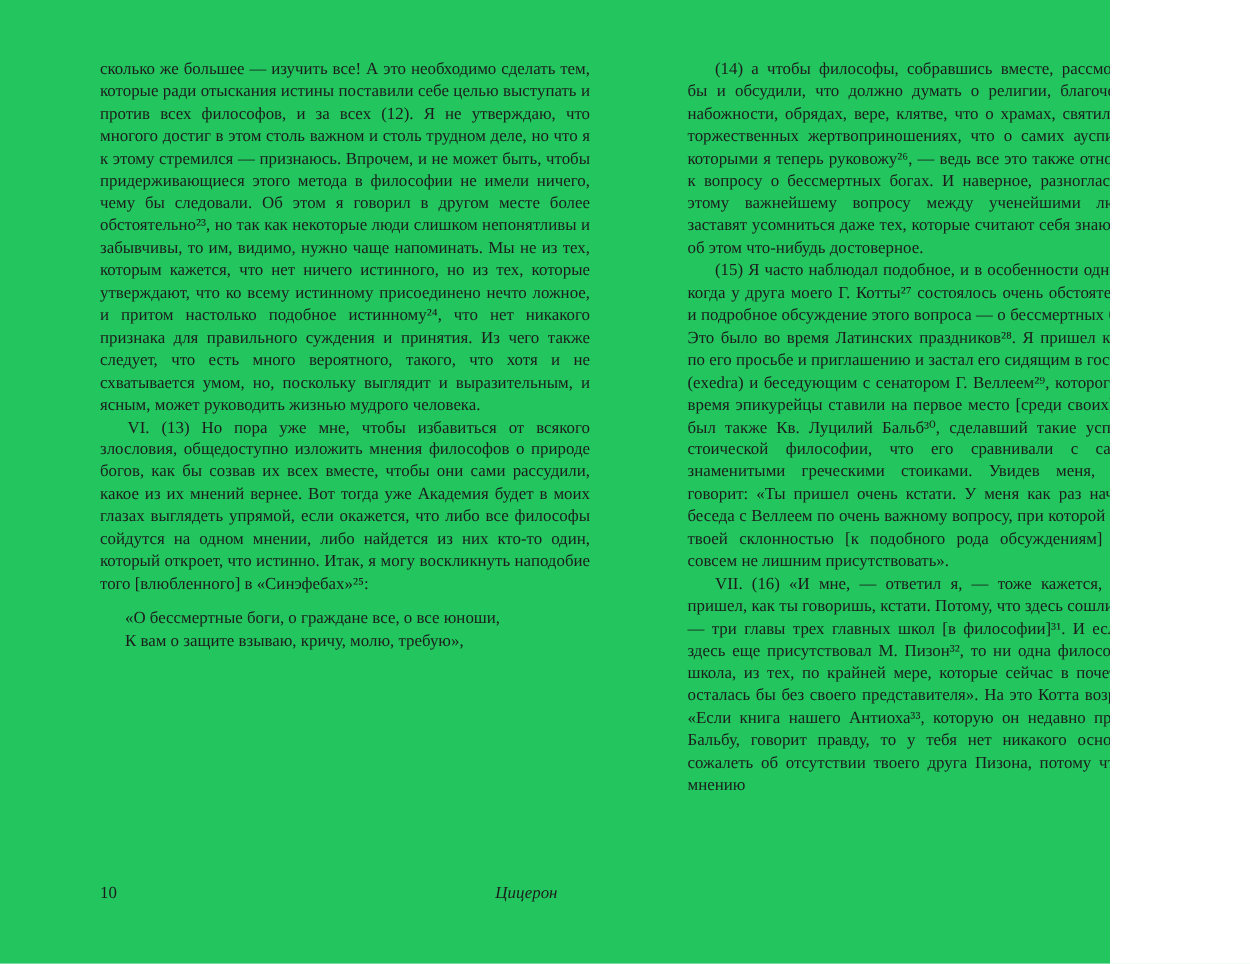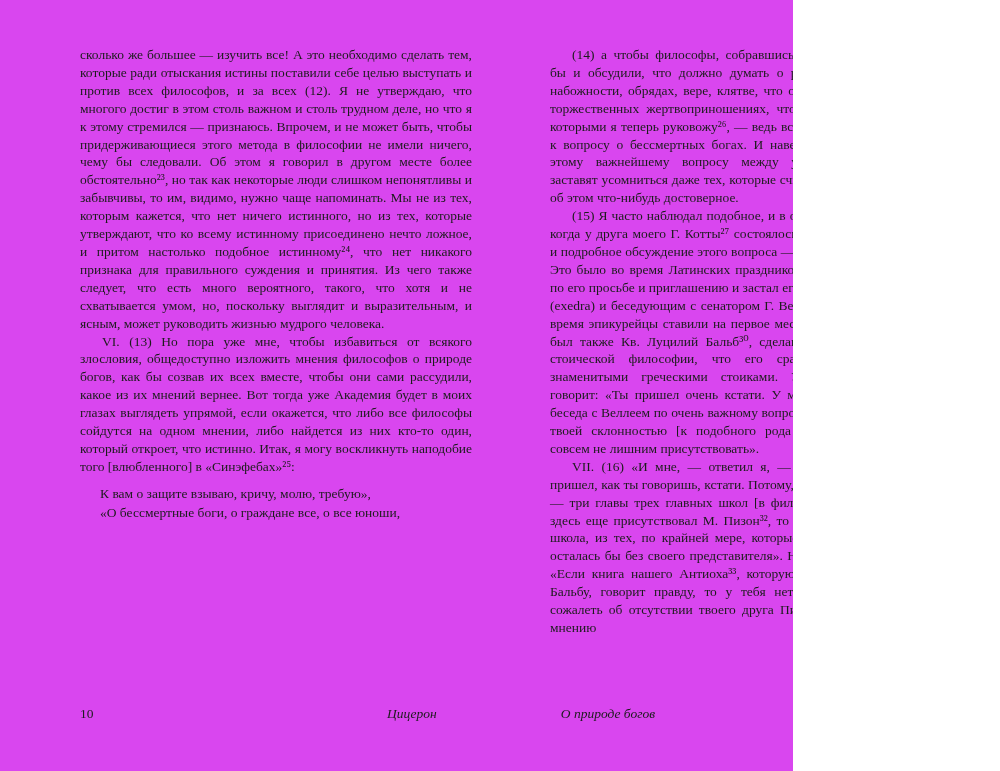--- a/index.html
+++ b/index.html
@@ -1,21 +1,21 @@
 <!DOCTYPE html>
 <html lang="ru"><head>
 <meta charset="utf-8">
 <style>
   * { box-sizing: border-box; }
   html, body { margin: 0; padding: 0; background: #ffffff; }
   .sheet {
     position: relative;
-    width: 793px;
+    width: 888px;
     height: 771px;
-    background: #d946ef;
+    background: #22c55e;
     overflow: hidden;
     font-family: "Liberation Serif", "DejaVu Serif", serif;
     color: #1c1c1c;
   }
   .spread {
     position: absolute;
     top: 46px;
     left: 80px;
     width: 842px;
     display: flex;
@@ -58,36 +58,32 @@
 </head>
 <body>
 
 <div class="sheet">
   <div class="spread">
 
     <div class="col col-left">
       <p class="para">сколько же большее — изучить все! А это необходимо сделать тем, которые ради отыскания истины поставили себе целью выступать и против всех философов, и за всех (12). Я не утверждаю, что многого достиг в этом столь важном и столь трудном деле, но что я к этому стремился — признаюсь. Впрочем, и не может быть, чтобы придерживающиеся этого метода в философии не имели ничего, чему бы следовали. Об этом я говорил в другом месте более обстоятельно²³, но так как некоторые люди слишком непонятливы и забывчивы, то им, видимо, нужно чаще напоминать. Мы не из тех, которым кажется, что нет ничего истинного, но из тех, которые утверждают, что ко всему истинному присоединено нечто ложное, и притом настолько подобное истинному²⁴, что нет никакого признака для правильного суждения и принятия. Из чего также следует, что есть много вероятного, такого, что хотя и не схватывается умом, но, поскольку выглядит и выразительным, и ясным, может руководить жизнью мудрого человека.</p>
       <p class="para indent">VI. (13) Но пора уже мне, чтобы избавиться от всякого злословия, общедоступно изложить мнения философов о природе богов, как бы созвав их всех вместе, чтобы они сами рассудили, какое из их мнений вернее. Вот тогда уже Академия будет в моих глазах выглядеть упрямой, если окажется, что либо все философы сойдутся на одном мнении, либо найдется из них кто-то один, который откроет, что истинно. Итак, я могу воскликнуть наподобие того [влюбленного] в «Синэфебах»²⁵:</p>
       <div class="verse">
+        <div class="verse-line">«О бессмертные боги, о граждане все, о все юноши,</div>
         <div class="verse-line">К вам о защите взываю, кричу, молю, требую»,</div>
-        <div class="verse-line">«О бессмертные боги, о граждане все, о все юноши,</div>
       </div>
     </div>
 
     <div class="col col-right">
       <p class="para indent">(14) а чтобы философы, собравшись вместе, рассмотрели бы и обсудили, что должно думать о религии, благочестии, набожности, обрядах, вере, клятве, что о храмах, святилищах, торжественных жертвоприношениях, что о самих ауспициях, которыми я теперь руковожу²⁶, — ведь все это также относится к вопросу о бессмертных богах. И наверное, разногласия по этому важнейшему вопросу между ученейшими людьми заставят усомниться даже тех, которые считают себя знающими об этом что-нибудь достоверное.</p>
       <p class="para indent">(15) Я часто наблюдал подобное, и в особенности однажды, когда у друга моего Г. Котты²⁷ состоялось очень обстоятельное и подробное обсуждение этого вопроса — о бессмертных богах. Это было во время Латинских праздников²⁸. Я пришел к нему по его просьбе и приглашению и застал его сидящим в гостиной (exedra) и беседующим с сенатором Г. Веллеем²⁹, которого в то время эпикурейцы ставили на первое место [среди своих]. Там был также Кв. Луцилий Бальб³⁰, сделавший такие успехи в стоической философии, что его сравнивали с самыми знаменитыми греческими стоиками. Увидев меня, Котта говорит: «Ты пришел очень кстати. У меня как раз началась беседа с Веллеем по очень важному вопросу, при которой тебе с твоей склонностью [к подобного рода обсуждениям] будет совсем не лишним присутствовать».</p>
       <p class="para indent">VII. (16) «И мне, — ответил я, — тоже кажется, что я пришел, как ты говоришь, кстати. Потому, что здесь сошлись вы — три главы трех главных школ [в философии]³¹. И если бы здесь еще присутствовал М. Пизон³², то ни одна философская школа, из тех, по крайней мере, которые сейчас в почете, не осталась бы без своего представителя». На это Котта возразил: «Если книга нашего Антиоха³³, которую он недавно прислал Бальбу, говорит правду, то у тебя нет никакого основания сожалеть об отсутствии твоего друга Пизона, потому что, по мнению</p>
     </div>
 
   </div>
 
   <div class="footer">
     <div class="footer-half footer-left">
       <span class="pagenum">10</span>
       <span class="runtitle">Цицерон</span>
     </div>
-    <div class="footer-half footer-right">
-      <span class="runtitle">О природе богов</span>
-      <span class="pagenum">11</span>
-    </div>
   </div>
 </div>
 
 </body></html>

